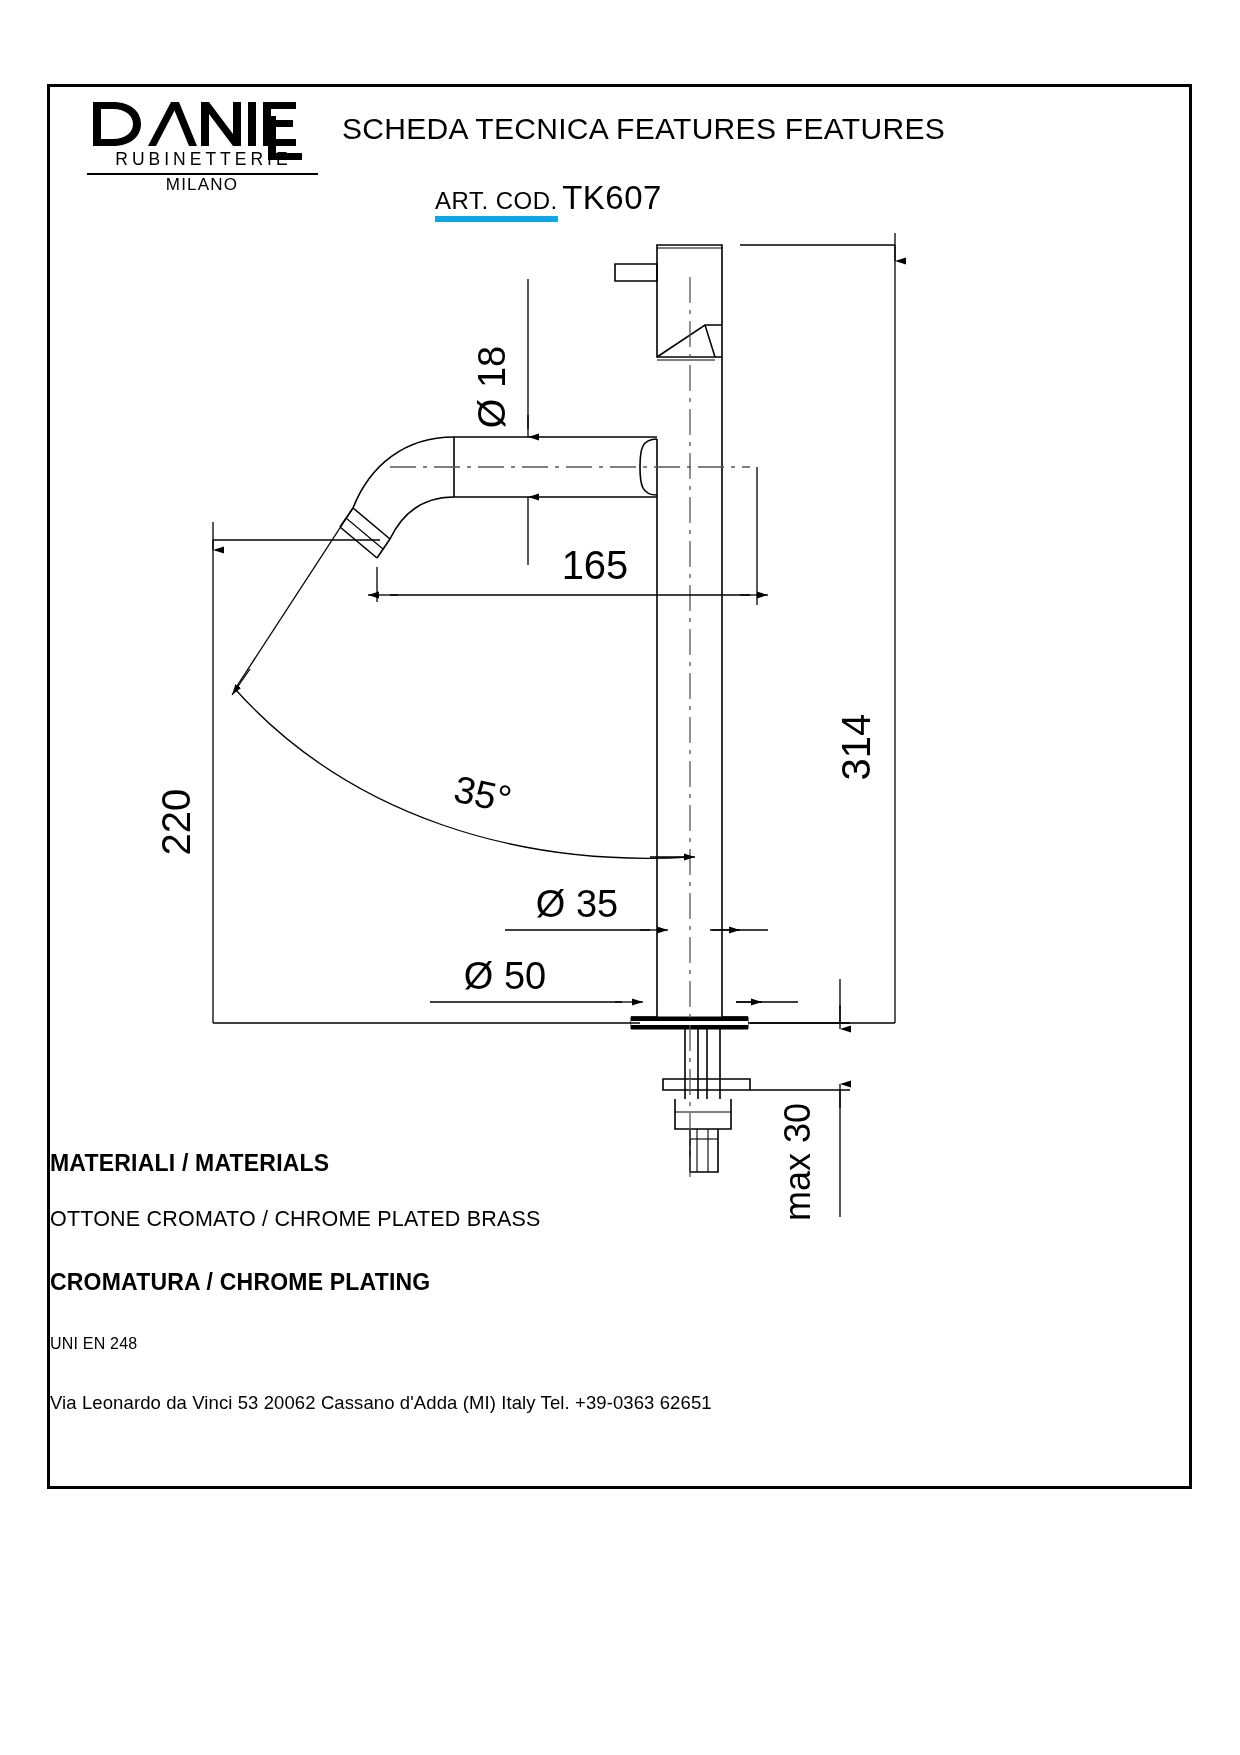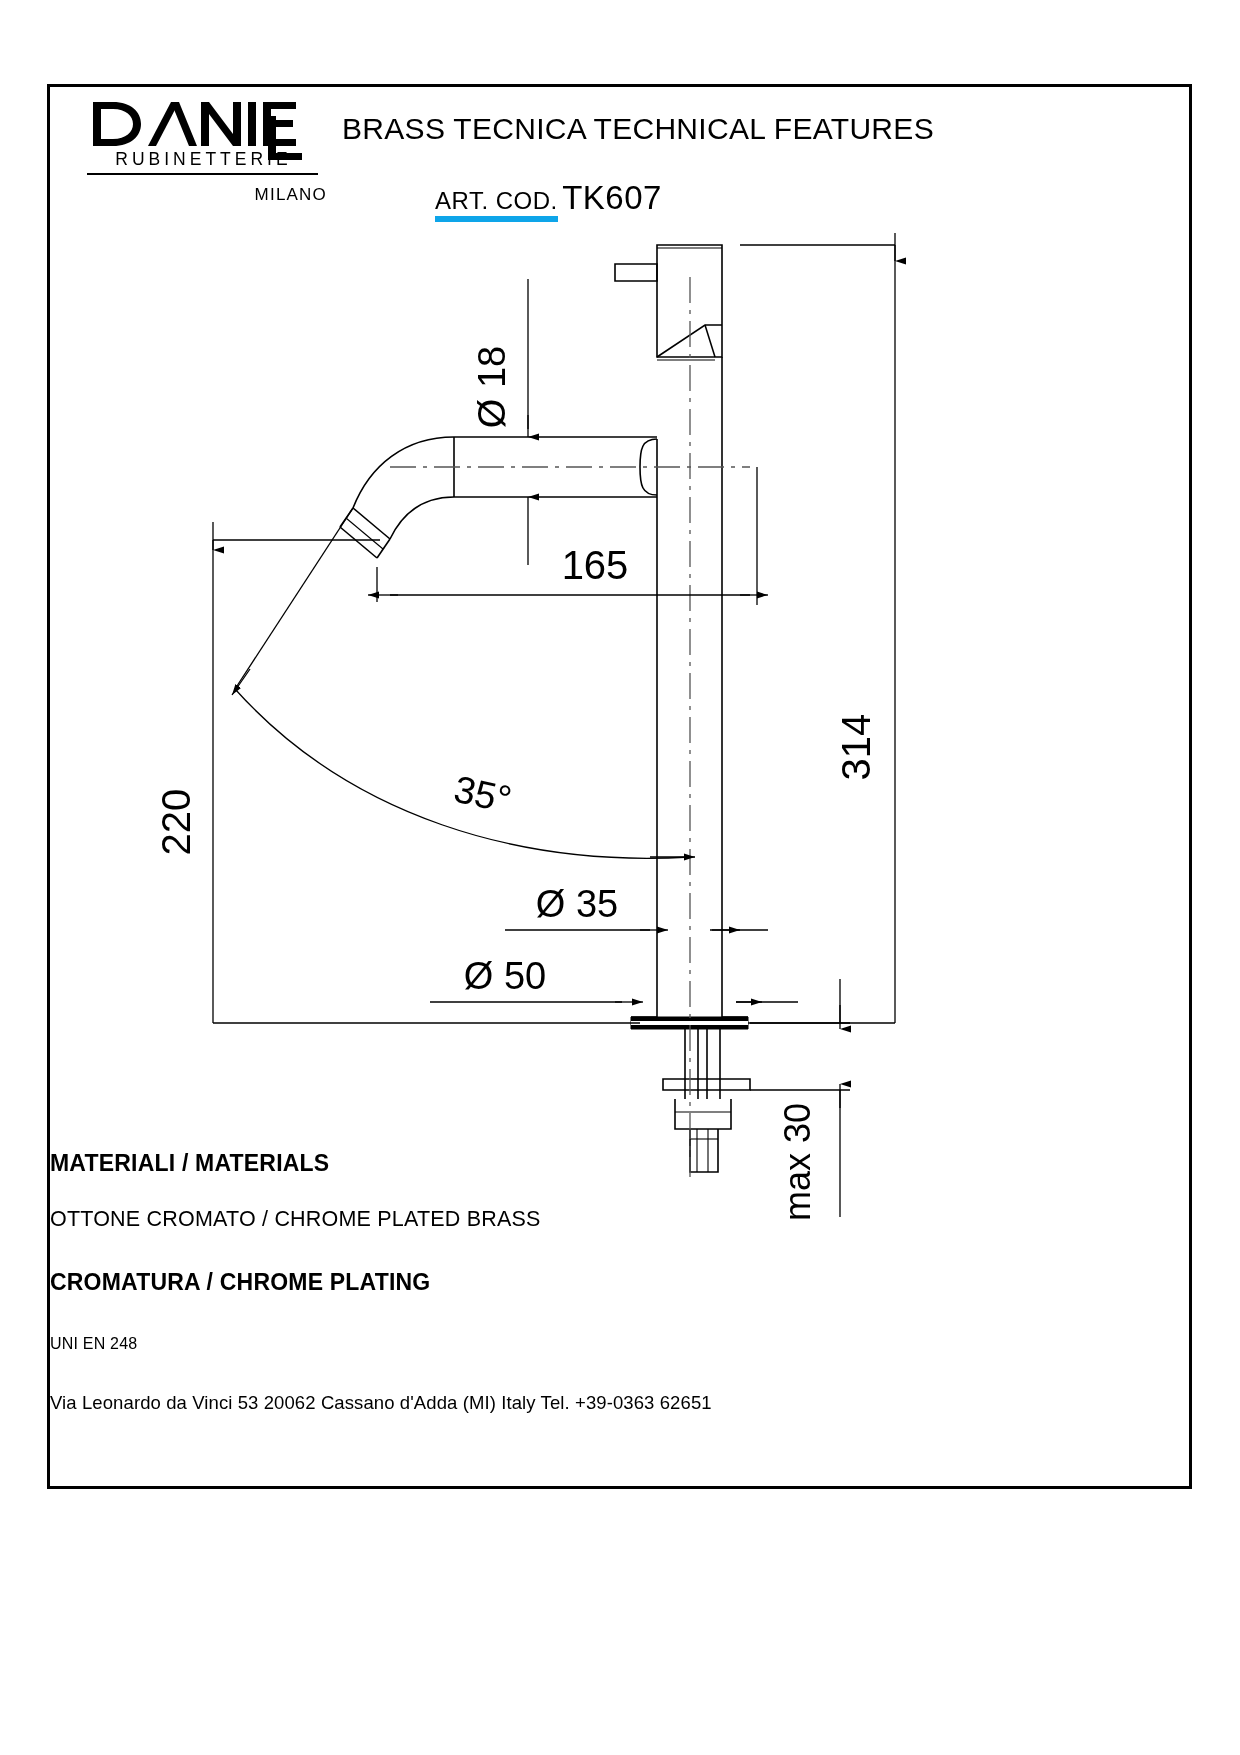--- a/index.html
+++ b/index.html
@@ -60,22 +60,21 @@
   }
   #logo-rule {
     width: 231px;
     height: 2px;
     background: #000;
     margin: 3px auto 0 auto;
   }
   #logo-milano {
     font-size: 17px;
     letter-spacing: 1.2px;
-    margin-top: 10px;
-    text-align: right;
+    text-align: center;
   }
 
   #title-main {
     position: absolute;
     left: 292px;
     top: 25px;
     font-size: 30px;
     letter-spacing: 0.3px;
     white-space: nowrap;
   }
@@ -146,21 +145,21 @@
       </svg>
 
       <svg style="position:absolute;left:189px;top:14px;" width="38" height="46" viewBox="0 0 38 46">
         <path d="M2 1 L2 45 L36 45 L36 38 L10 38 L10 1 Z" fill="#000"></path>
       </svg>
       <div id="logo-rubinetterie">RUBINETTERIE</div>
       <div id="logo-rule"></div>
       <div id="logo-milano">MILANO</div>
     </div>
 
-    <div id="title-main">BRASS TECNICA   TECHNICAL FEATURES</div>
+    <div id="title-main">SCHEDA TECNICA   FEATURES FEATURES</div>
 
     <div id="artcod-row">
       <span id="artcod-label">ART. COD.</span>
       <span id="artcod-value">TK607</span>
     </div>
 
     <div id="drawing">
       <svg width="1139" height="1020" viewBox="0 0 1139 1020">
         <defs>
           <marker id="arrEnd" markerWidth="12" markerHeight="8" refX="11" refY="4" orient="auto" markerUnits="userSpaceOnUse">

